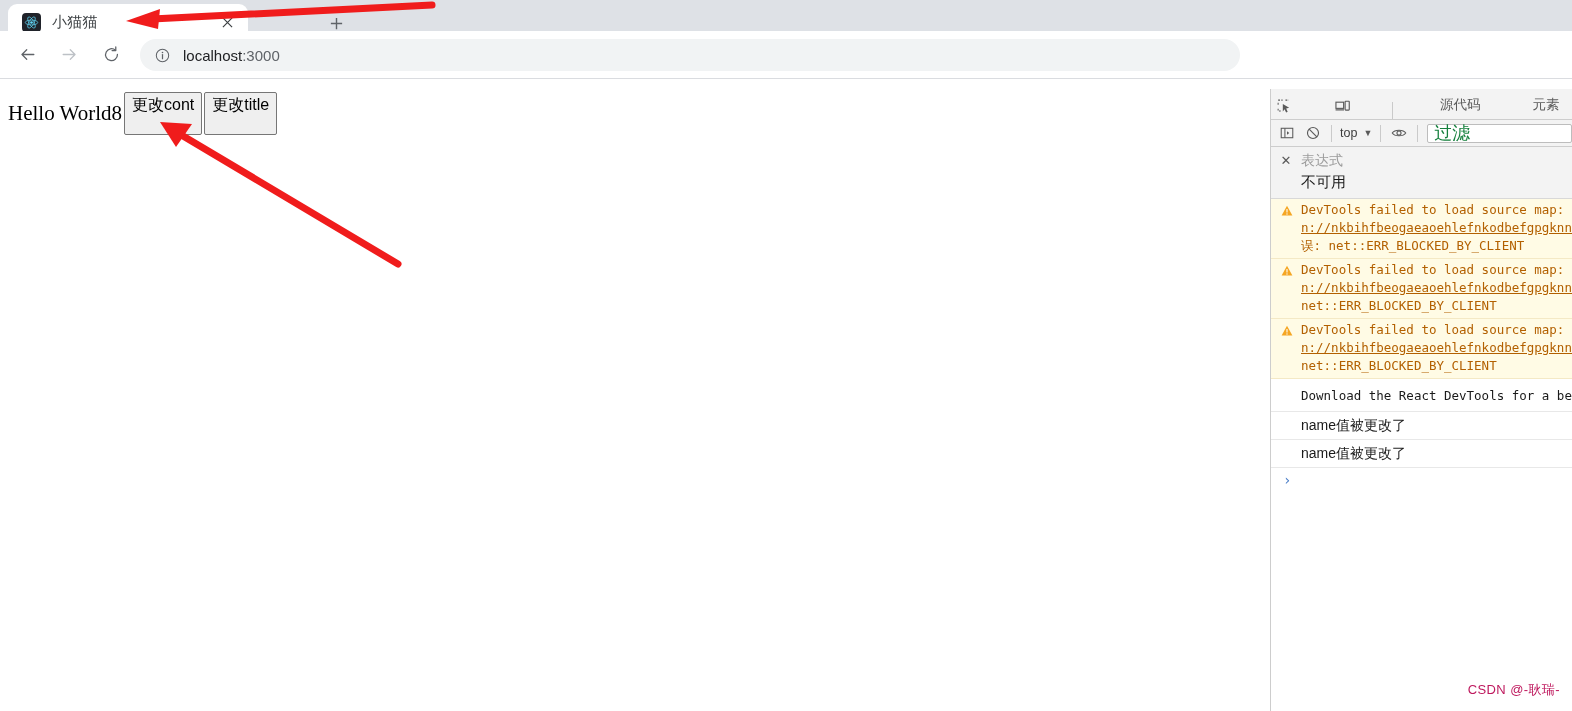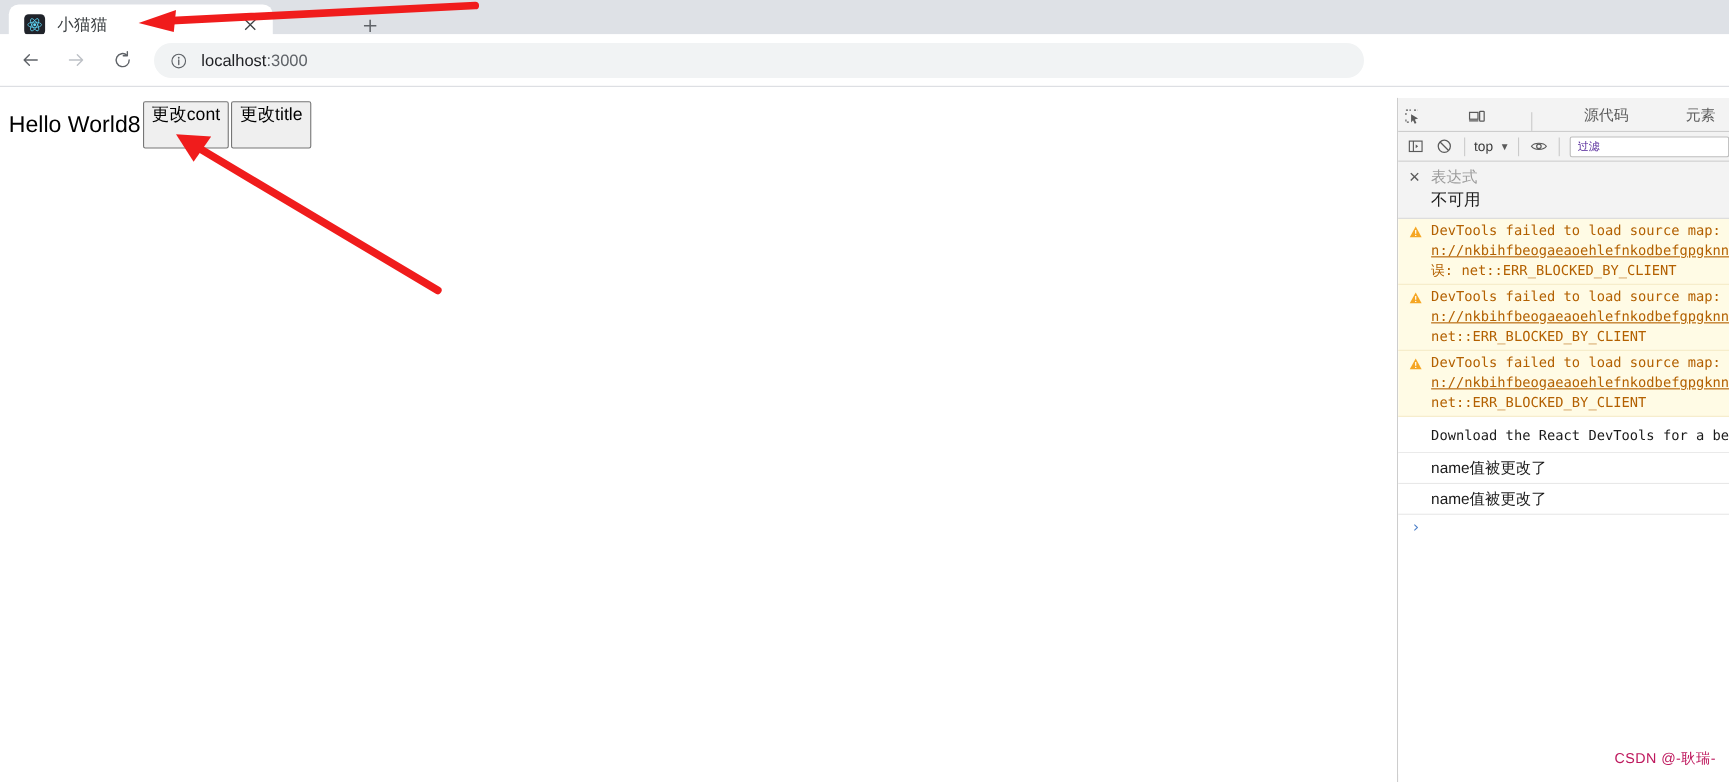--- a/index.html
+++ b/index.html
@@ -115,21 +115,21 @@
   .page-line {
     position: absolute;
     top: 3px; left: 8px;
     display: flex;
     align-items: center;
     white-space: nowrap;
   }
   .page-heading {
     font-size: 21px;
     color: #000000;
-    font-family: Liberation Sans, sans-serif;
+    font-family: Liberation Serif, serif;
     line-height: 1;
   }
   .page-btn {
     font-family: "Liberation Sans", sans-serif;
     font-size: 16px;
     color: #000000;
     background: #efefef;
     border: 1px solid #767676;
     border-radius: 2px;
     padding: 3px 7px 20px 7px;
@@ -209,21 +209,21 @@
     height: 19px;
     margin-left: 4px;
     background: #ffffff;
     border: 1px solid #bdbdbd;
     border-radius: 2px;
     display: flex;
     align-items: center;
     padding-left: 6px;
     min-width: 10px;
   }
-  .dt-filter-ph { font-size: 10px; color: #4c1d95; }
+  .dt-filter-ph { font-size: 18px; color: #15803d; }
 
   
   .dt-liveexp {
     background: #f3f3f3;
     border-bottom: 1px solid #d8d8d8;
     padding: 3px 0 5px 0;
   }
   .dt-liveexp-row {
     display: flex;
     align-items: center;

